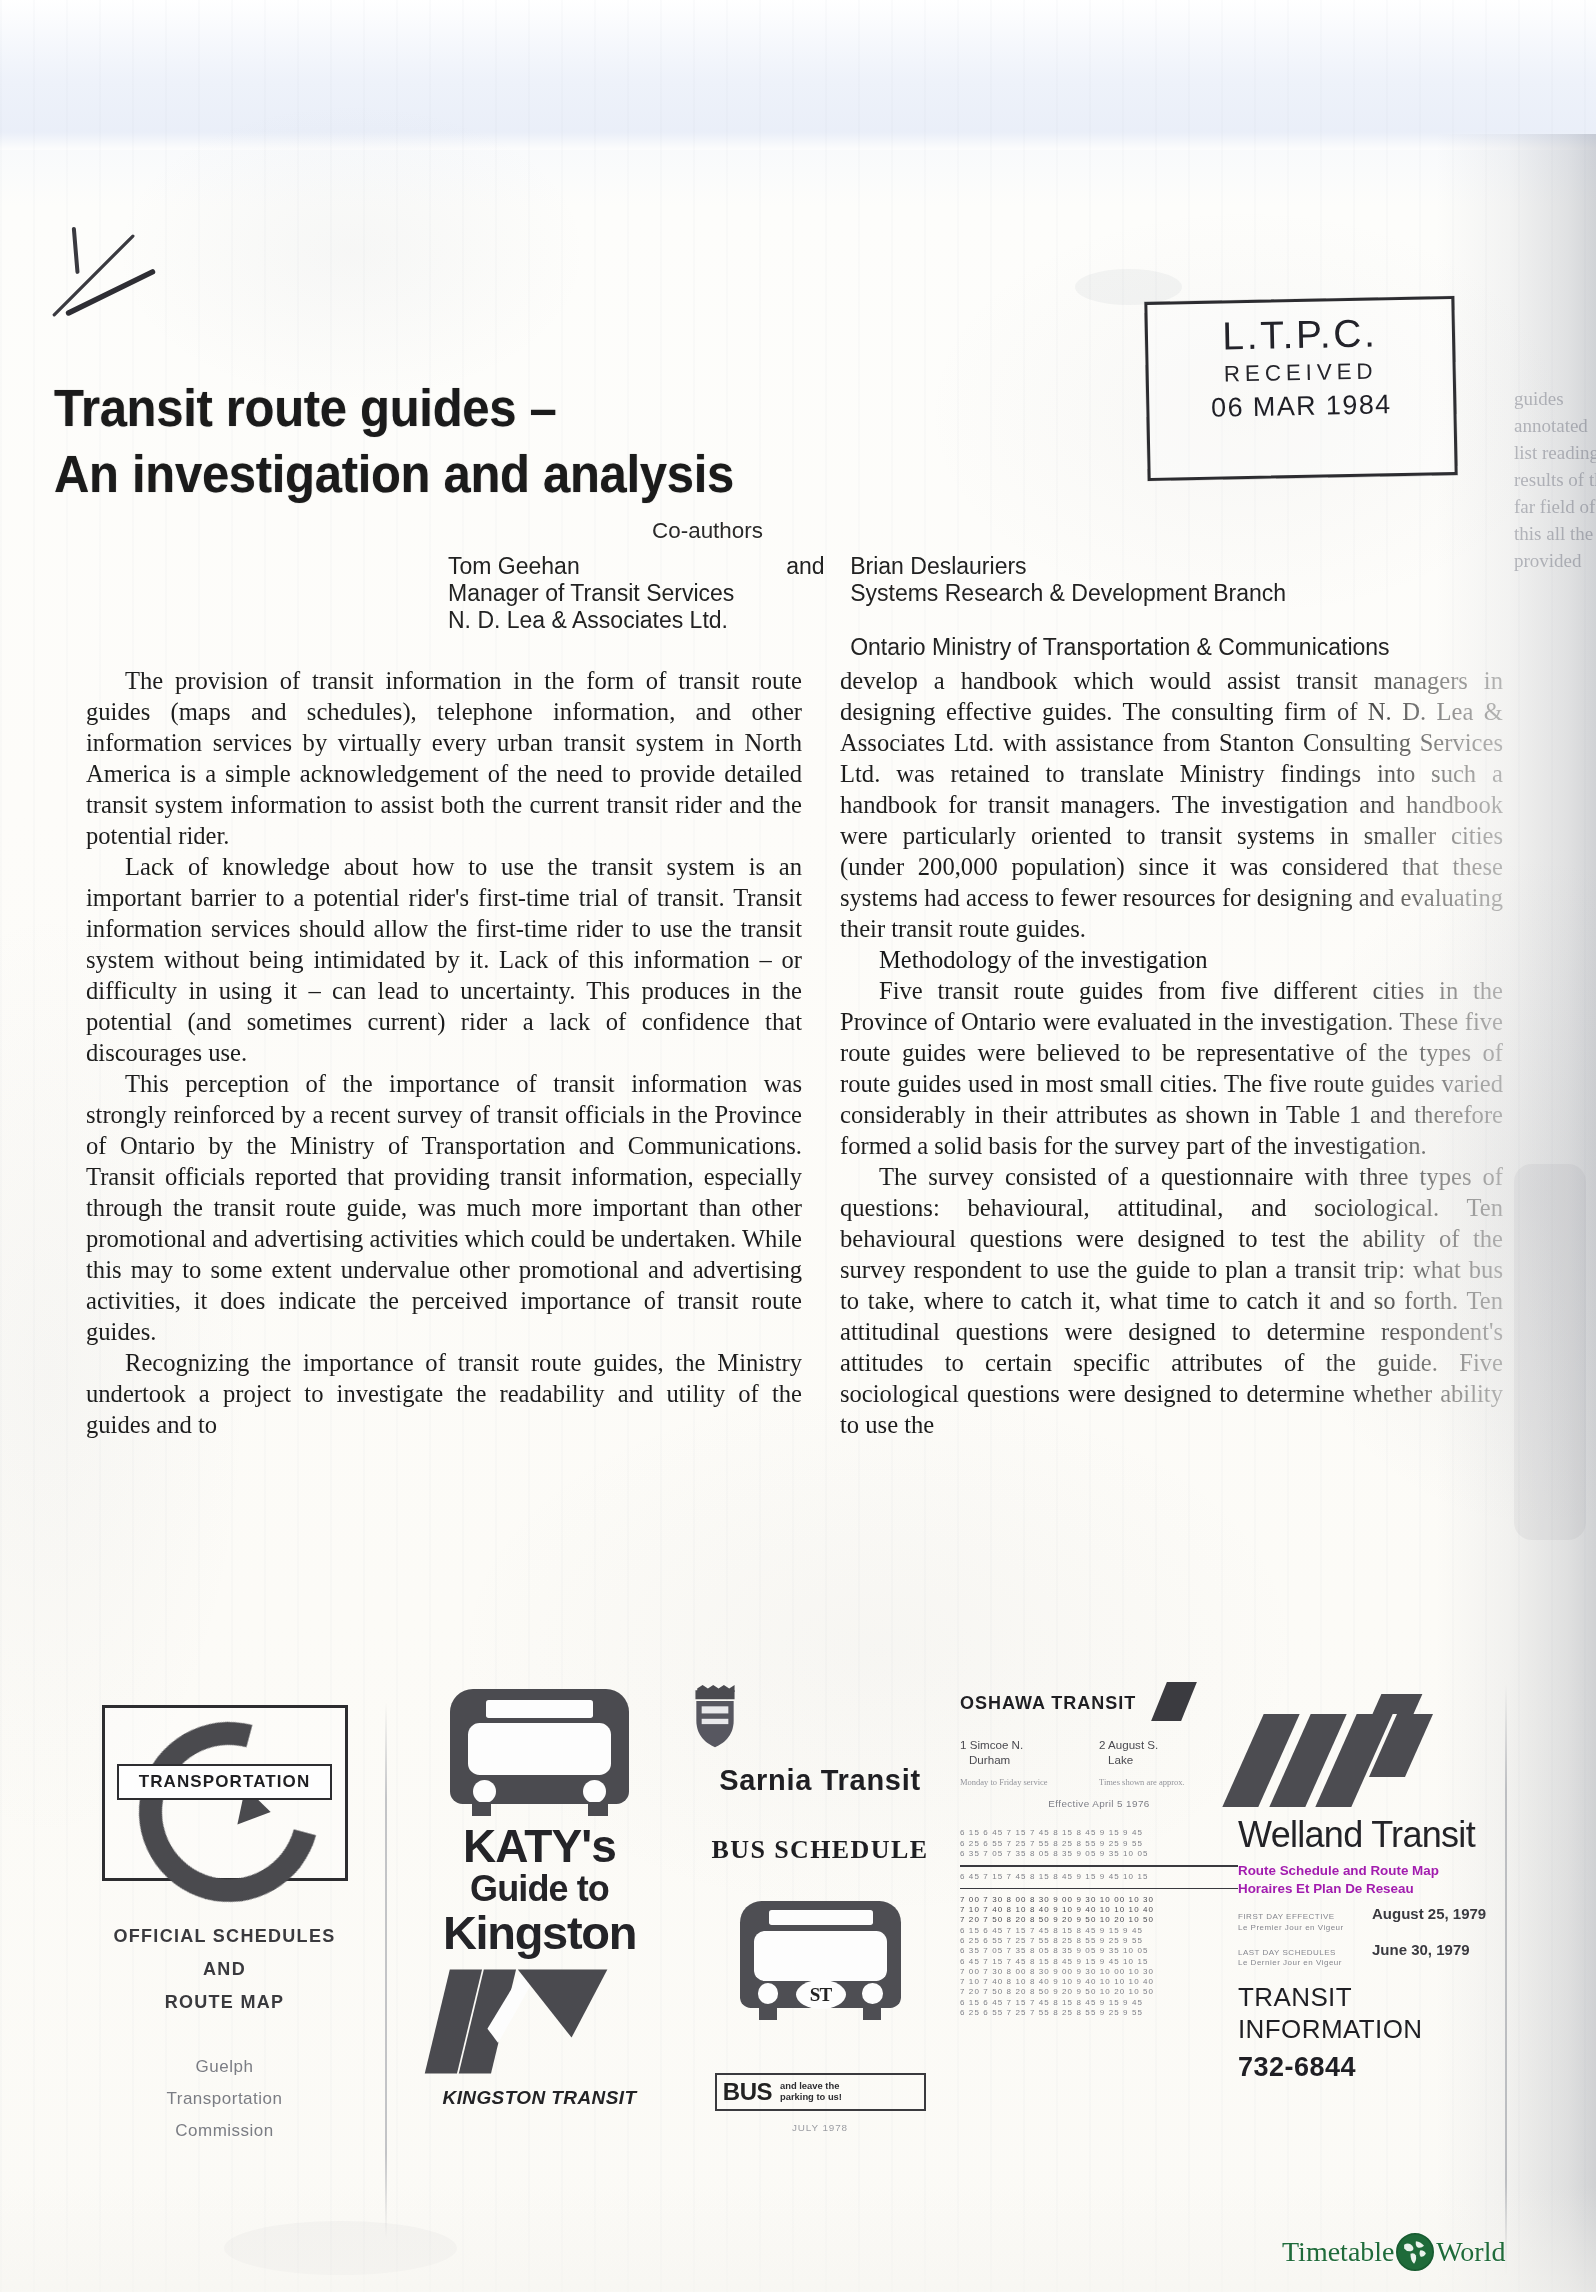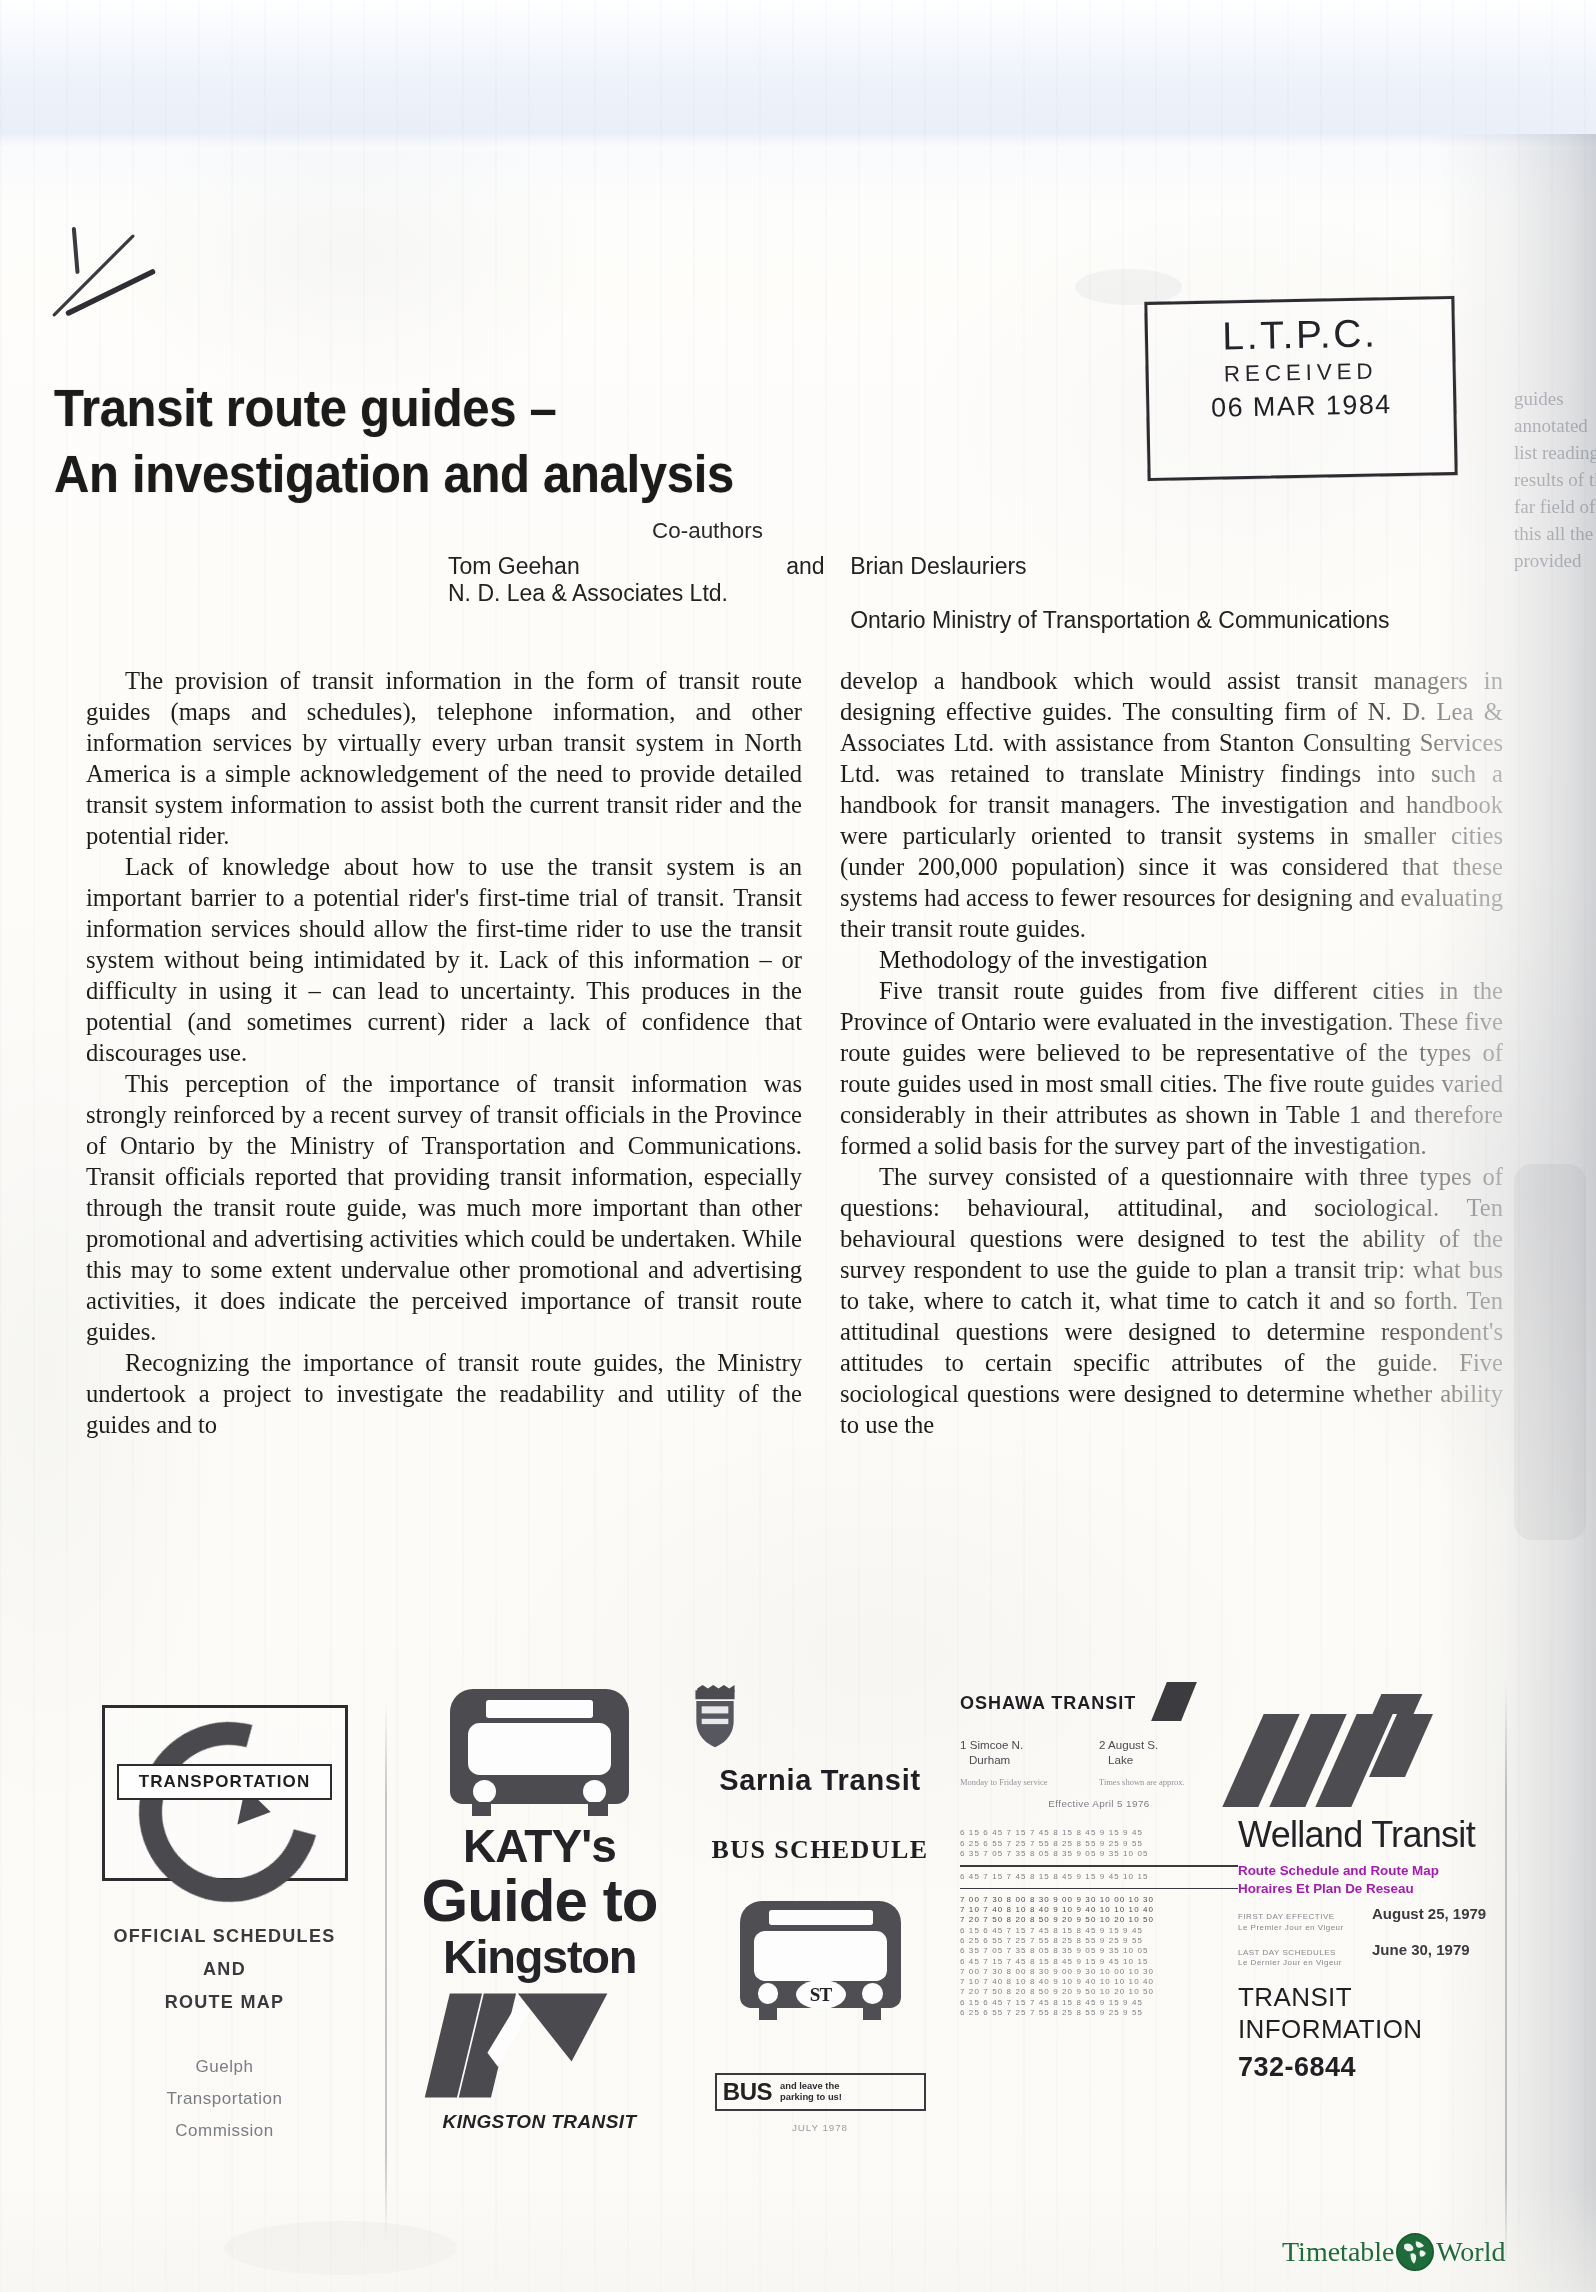--- a/index.html
+++ b/index.html
@@ -189,21 +189,21 @@
   }
   .bus-eye{position:absolute;top:91px;width:23px;height:23px;border-radius:50%;background:#fdfdfd;}
   .bus-eye.l{left:23px;} .bus-eye.r{right:23px;}
   .bus-leg{position:absolute;top:113px;width:19.7px;height:14.3px;background:#4b4b50;}
   .bus-leg.l{left:21.5px;} .bus-leg.r{right:21.5px;}
   .katy{
     font-family:"Liberation Sans",sans-serif;font-weight:bold;
     color:#242428;text-align:center;line-height:1.0;
   }
   .katy .k1{font-size:46px;letter-spacing:-0.9px;}
-  .katy .k2{font-size:60px;letter-spacing:-0.9px;margin-top:1.8px;}
+  .katy .k2{font-size:36px;letter-spacing:-0.9px;margin-top:1.8px;}
   .katy .k3{font-size:47px;letter-spacing:-1.3px;margin-top:1.8px;}
   .kt-logo{width:206px;height:111px;margin:10.7px auto 0;position:relative;}
   .kt-cap{
     font-family:"Liberation Sans",sans-serif;font-style:italic;font-weight:bold;
     font-size:19px;letter-spacing:0.4px;color:#232326;text-align:center;margin-top:5.4px;
   }
 
   
   #p-sarn{left:690px;top:5.4px;width:260px;}
   .crest{width:50px;height:64px;margin:0 auto;}
@@ -319,20 +319,25 @@
   <div class="s2">RECEIVED</div>
   <div class="s3">06 MAR 1984</div>
 </div>
 
 <div class="coauth">Co-authors</div>
 <div class="auth-grid">
   <div class="auth-row">
     <div class="auth-left l">Tom Geehan</div>
     <div class="auth-and l">and</div>
     <div class="auth-right l">Brian Deslauriers</div>
+  </div>
+  <div class="auth-row">
+    <div class="auth-left l">Manager of Transit Services</div>
+    <div class="auth-and l"></div>
+    <div class="auth-right l">Systems Research &amp; Development Branch</div>
   </div>
   <div class="auth-row">
     <div class="auth-left l">N. D. Lea &amp; Associates Ltd.</div>
     <div class="auth-and l"></div>
   </div>
   <div class="auth-row">
     <div class="auth-left l"></div>
     <div class="auth-and l"></div>
     <div class="auth-right l auth-fade4">Ontario Ministry of Transportation &amp; Communications</div>
   </div>

